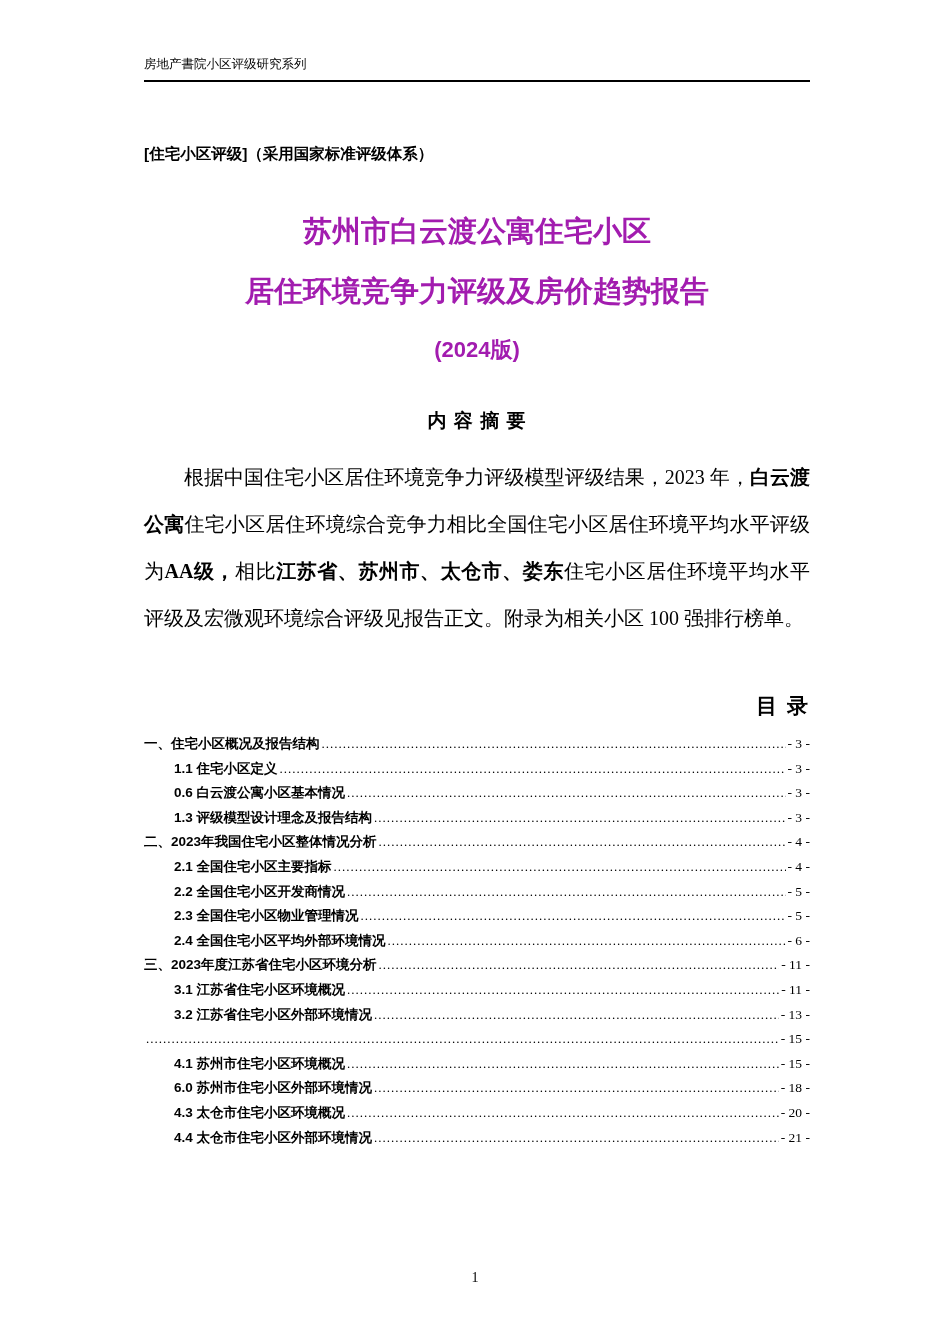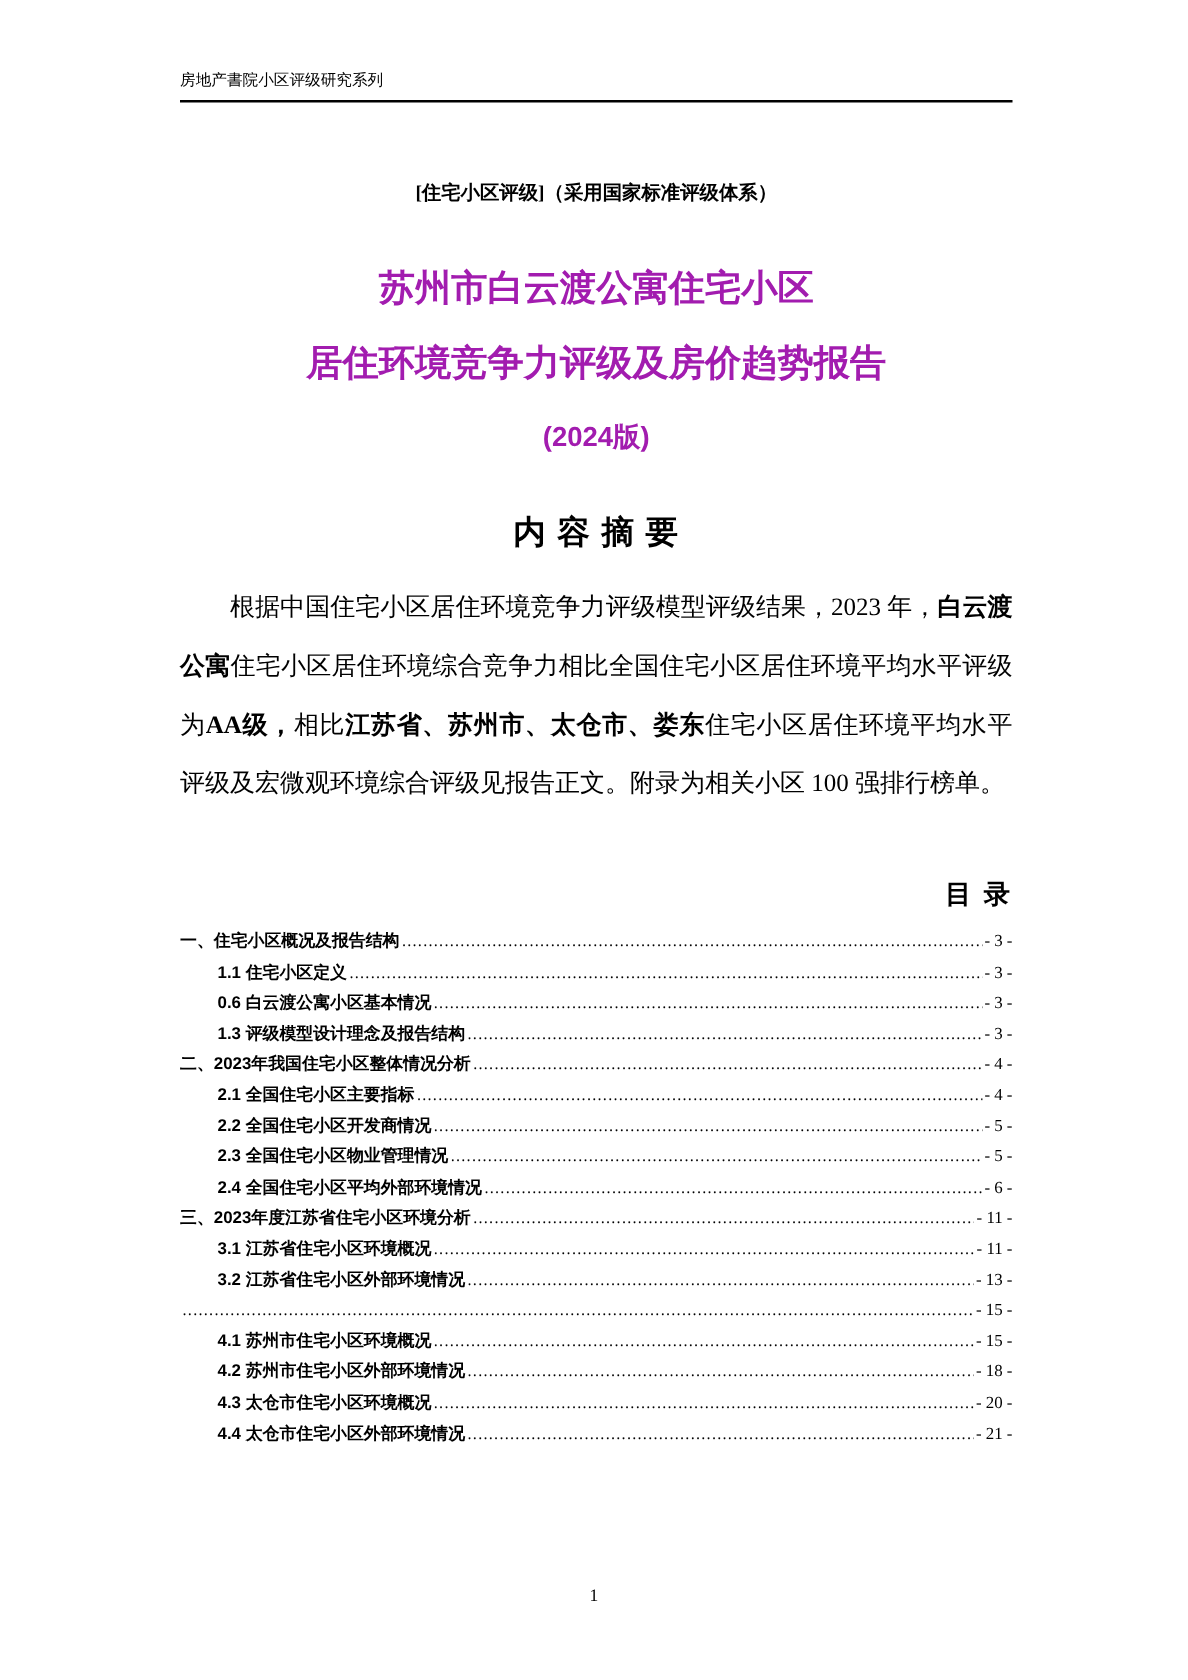--- a/index.html
+++ b/index.html
@@ -32,22 +32,21 @@
     font-family: "Liberation Sans", "DejaVu Sans", sans-serif;
     padding-bottom: 7px;
     border-bottom: 2.5px solid #000;
   }
 
   
   .rating-label {
     margin: 62px 0 0 0;
     font-size: 15.5px;
     font-weight: bold;
-    font-family: Liberation Serif, serif;
-    text-align: center;
+    font-family: Liberation Sans, sans-serif;
   }
 
   
   .title-block {
     margin-top: 52px;
     text-align: center;
     color: #a21caf;
     font-family: "Liberation Sans", "DejaVu Sans", sans-serif;
     font-weight: bold;
   }
@@ -61,21 +60,21 @@
     display: block;
     font-size: 22px;
     margin-top: 33px;
     line-height: 1;
   }
 
   
   .summary-heading {
     margin: 47px 0 0 0;
     text-align: center;
-    font-size: 26px;
+    font-size: 19px;
     font-weight: bold;
     font-family: "Liberation Sans", "DejaVu Sans", sans-serif;
     letter-spacing: 1px;
   }
   .summary-text {
     margin: 20px 0 0 0;
     font-size: 20px;
     line-height: 47px;
     text-align: justify;
     text-indent: 2em;
@@ -224,21 +223,21 @@
     <div class="toc-row lvl0">
       <span class="toc-dots"></span>
       <span class="toc-page">- 15 -</span>
     </div>
     <div class="toc-row lvl1">
       <span class="toc-label">4.1 苏州市住宅小区环境概况</span>
       <span class="toc-dots"></span>
       <span class="toc-page">- 15 -</span>
     </div>
     <div class="toc-row lvl1">
-      <span class="toc-label">4.2 苏州市住宅小区外部环境情况</span>
+      <span class="toc-label">6.0 苏州市住宅小区外部环境情况</span>
       <span class="toc-dots"></span>
       <span class="toc-page">- 18 -</span>
     </div>
     <div class="toc-row lvl1">
       <span class="toc-label">4.3 太仓市住宅小区环境概况</span>
       <span class="toc-dots"></span>
       <span class="toc-page">- 20 -</span>
     </div>
     <div class="toc-row lvl1">
       <span class="toc-label">4.4 太仓市住宅小区外部环境情况</span>

